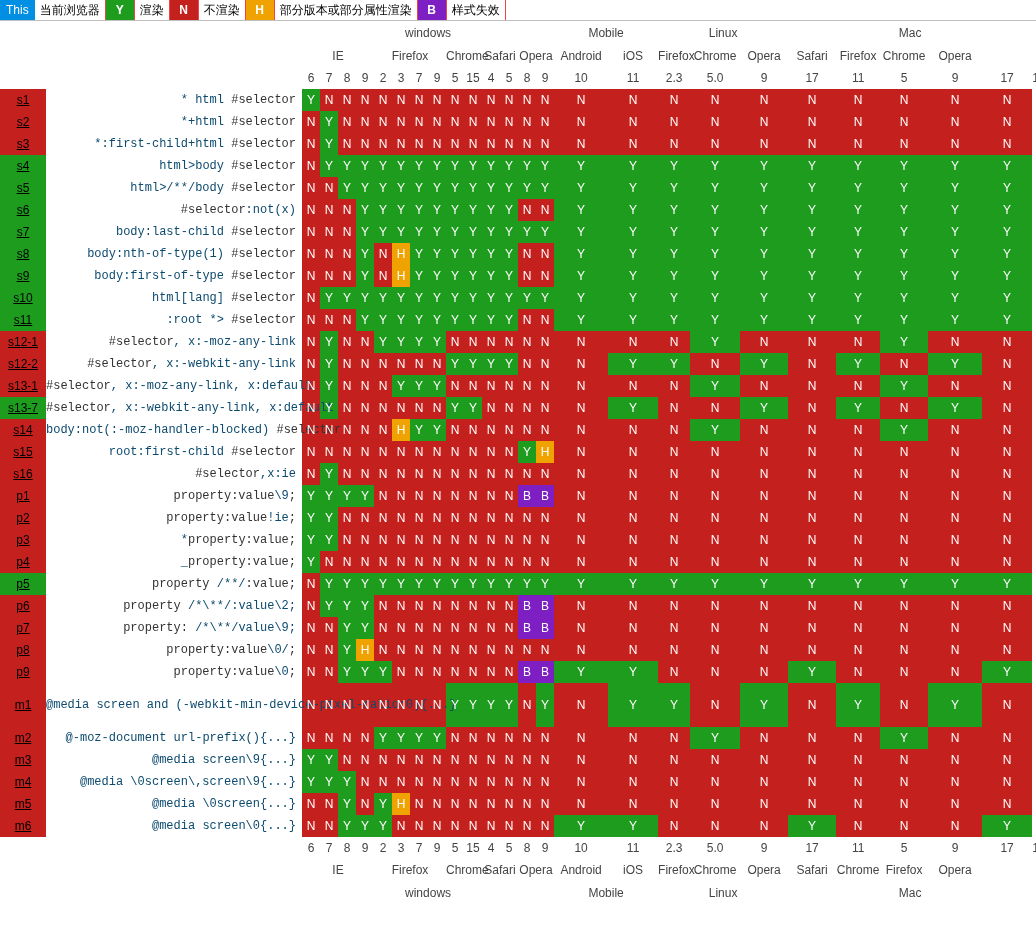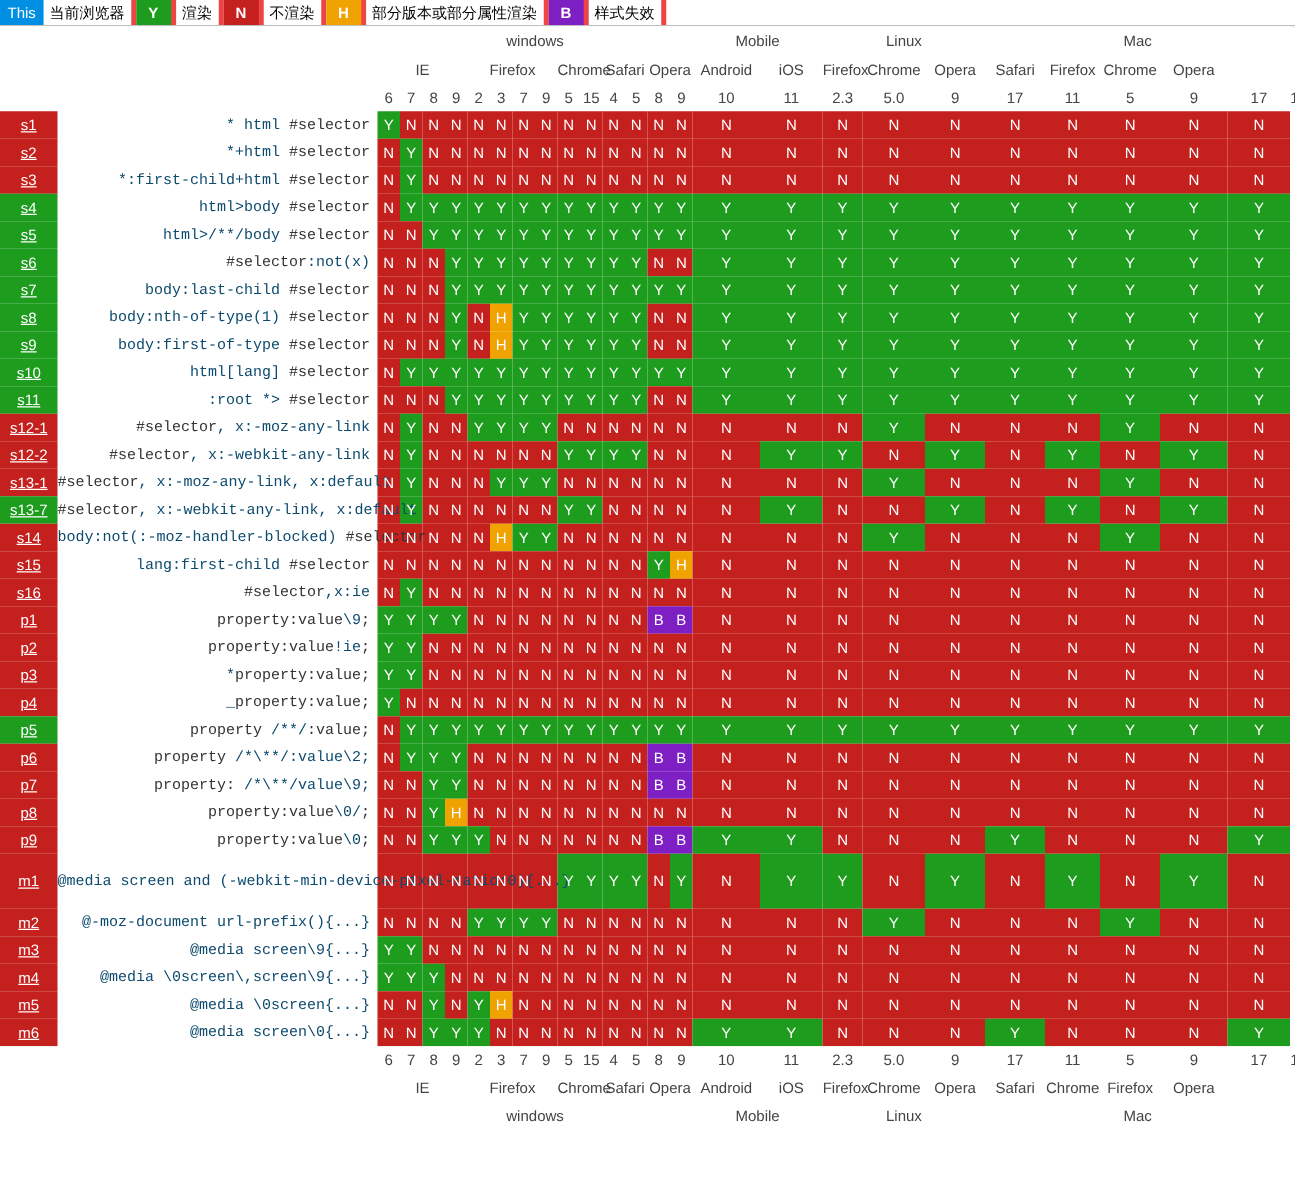--- a/index.html
+++ b/index.html
@@ -1,19 +1,19 @@
 <!DOCTYPE html>
 <html><head>
 <meta charset="utf-8">
 <style>
 html,body{margin:0;padding:0;font-family:Verdana,Arial,sans-serif;font-size:12px;background:#fff;color:#000}
 .wrap{width:1036px}
 
 .legend{display:flex;align-items:stretch;height:20px;border-bottom:1px solid #bfbfbf;font-size:12px}
-.legend .cell{display:flex;align-items:center;padding:0 5px;border-right:4px solid #ef4444;white-space:nowrap}
+.legend .cell{display:flex;align-items:center;padding:0 5px;border-right:1px solid #ef4444;white-space:nowrap}
 .legend .cell.badge{width:18px;justify-content:center;color:#fff;font-weight:bold}
 .legend .cell.txt{background:#fff;color:#000}
 .cell.Y{background:#1e9c1e}
 .cell.N{background:#c4201d}
 .cell.H{background:#f0a300}
 .cell.B{background:#7d1fc2}
 .legend .lead{background:#008fe2;color:#fff;padding:0 6px;display:flex;align-items:center;font-size:12px}
 
 table{border-collapse:collapse;width:925px;table-layout:fixed}
 th,td{padding:0;margin:0;font-weight:normal}
@@ -33,21 +33,21 @@
 col.w-j{width:50px}
 
 tr.hdr th,tr.hdr td{background:#fff;text-align:center;height:22px;font-size:12px;color:#444;border:0}
 tr.hdr .grp{border:0}
 tr.hdr.os td{height:24px}
 tr.hdr.br td{height:22px}
 tr.hdr.ver td{height:22px;font-size:12px}
 
 td.sid{background:#008fe2;text-align:center;vertical-align:middle}
 td.sid.this{color:#fff;font-size:12px}
-td.sid a{color:#ffffff;font-size:12px}
+td.sid a{color:#000000;font-size:12px}
 td.sid.g{background:#1e9c1e}
 td.sid.r{background:#c4201d}
 
 td.desc{text-align:right;padding-right:6px;height:22px;vertical-align:middle;font-family:"Courier New",monospace;font-size:12px;white-space:nowrap}
 td.desc .hack{color:#0c4a6e}
 td.desc .sel{color:#333}
 
 td.d{text-align:center;vertical-align:middle;height:22px;color:#fff;font-size:12px;font-family:Verdana,sans-serif}
 td.d.Y{background:#1e9c1e}
 td.d.N{background:#c4201d}
@@ -600,21 +600,21 @@
           <td class="d Y">Y</td>
           <td class="d N">N</td>
           <td class="d N">N</td>
           <td class="d N">N</td>
           <td class="d Y">Y</td>
           <td class="d N">N</td>
           <td class="d N">N</td>
         </tr>
         <tr>
           <td class="sid r"><a href="#">s15</a></td>
-          <td class="desc"><span class="hack">lang:first-child</span><span class="sel"> #selector</span></td>
+          <td class="desc"><span class="hack">root:first-child</span><span class="sel"> #selector</span></td>
           <td class="d N">N</td>
           <td class="d N">N</td>
           <td class="d N">N</td>
           <td class="d N">N</td>
           <td class="d N">N</td>
           <td class="d N">N</td>
           <td class="d N">N</td>
           <td class="d N">N</td>
           <td class="d N">N</td>
           <td class="d N">N</td>

